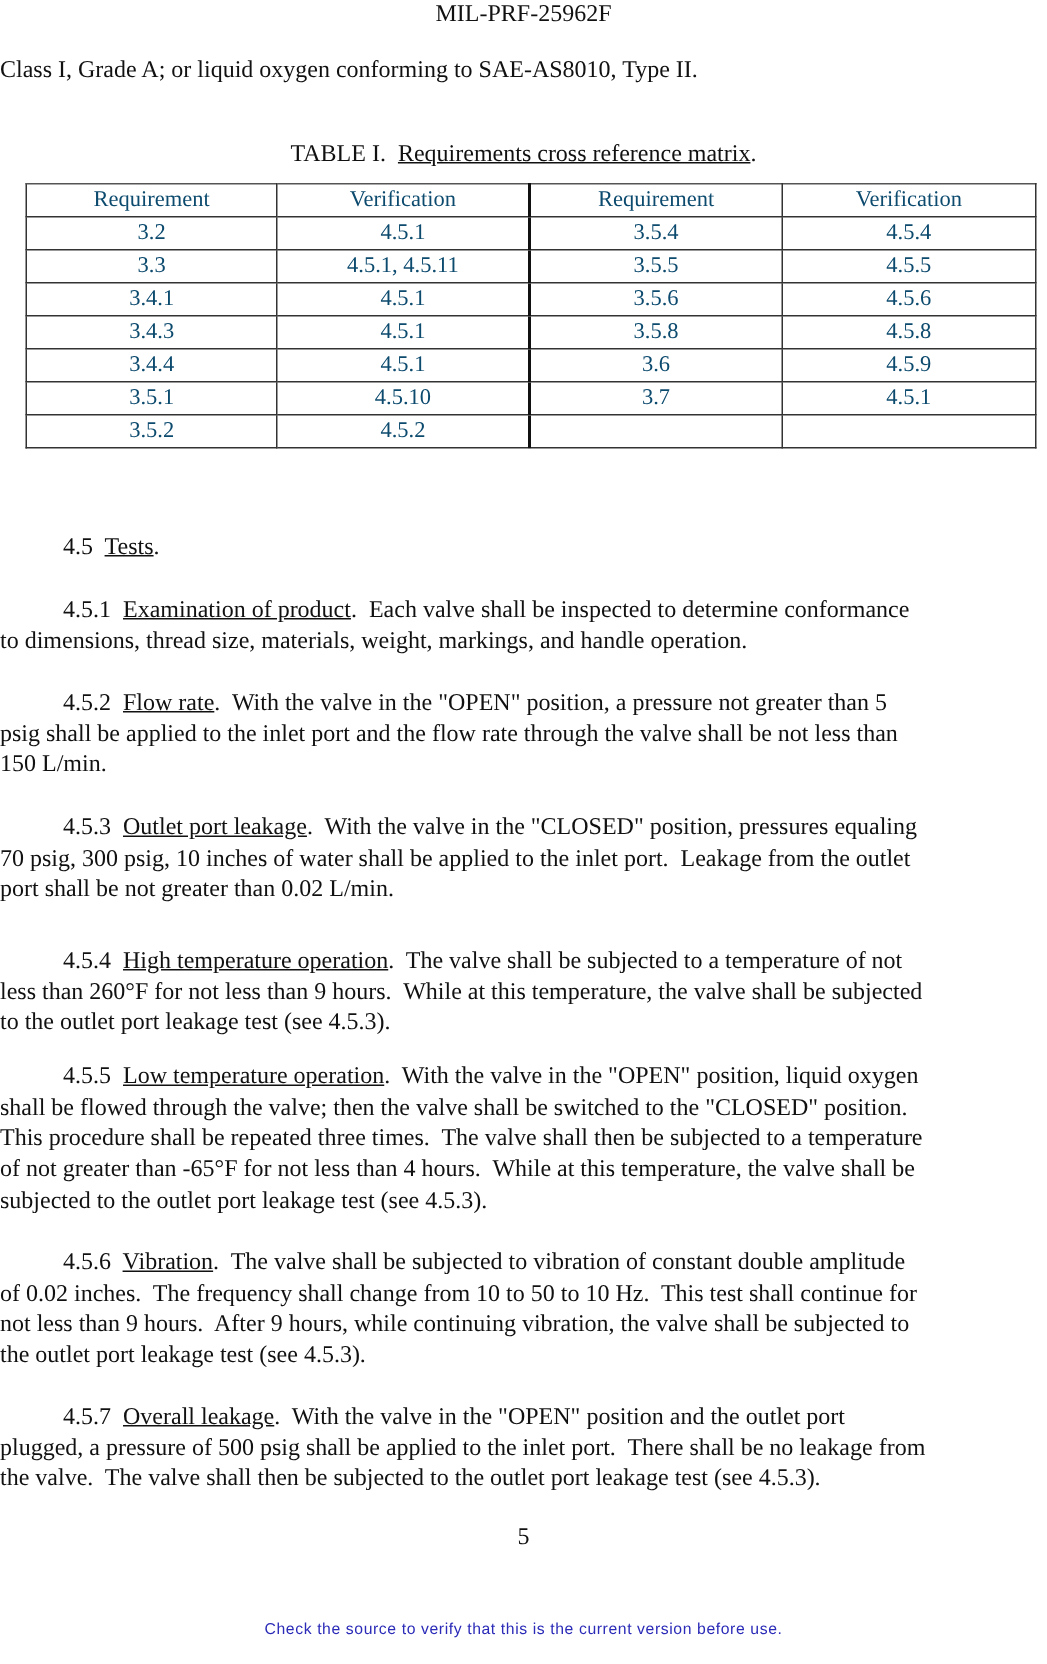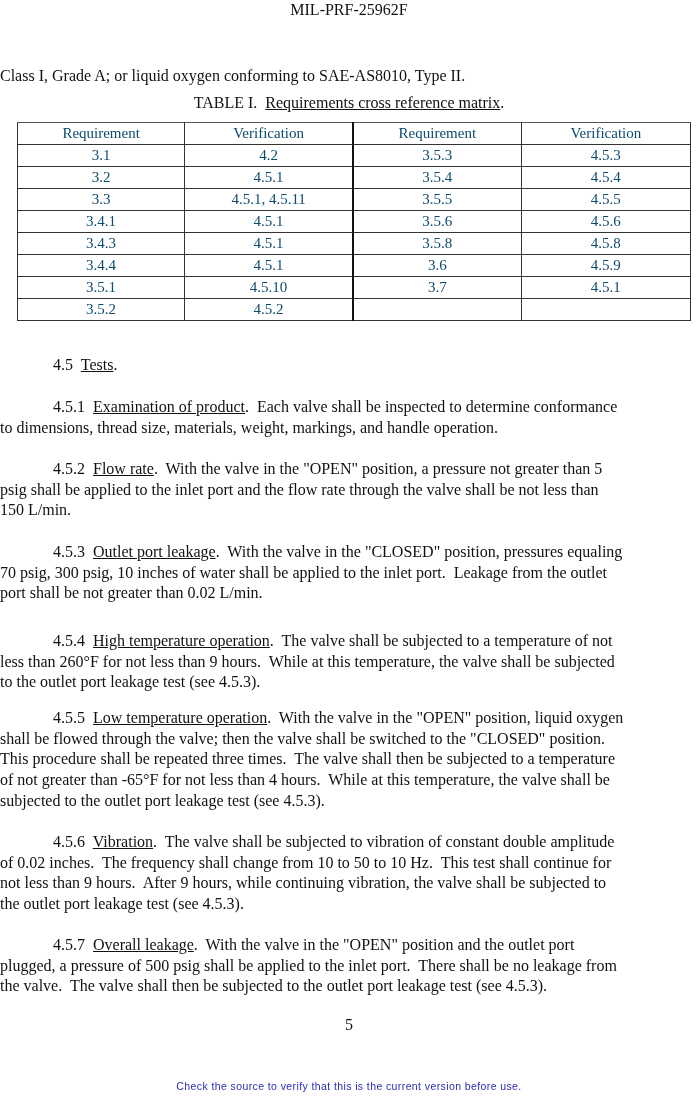--- a/index.html
+++ b/index.html
@@ -19,21 +19,21 @@
       position: absolute;
       top: 0px;
       left: 0;
       width: 698px;
       text-align: center;
       font-size: 16px;
       line-height: 20px;
     }
     .intro-line {
       position: absolute;
-      top: 66px;
+      top: 37px;
       left: 0px;
       font-size: 16px;
       line-height: 20px;
       white-space: nowrap;
     }
     .table-caption {
       position: absolute;
       top: 93px;
       left: 0;
       width: 698px;
@@ -77,21 +77,21 @@
       text-indent: 53px;
       text-align: left;
       white-space: normal;
       word-spacing: 0px;
     }
     .line {
       display: block;
       white-space: nowrap;
       text-indent: 0;
     }
-    .line.first { padding-left: 53px; }
+    .line.first { padding-left: 42px; }
     .page-number {
       position: absolute;
       top: 1015px;
       left: 0;
       width: 698px;
       text-align: center;
       font-size: 16px;
       line-height: 20px;
     }
     .source-note {
@@ -128,26 +128,20 @@
         <col class="col-d">
     </colgroup>
     <tbody>
         <tr>
       <th>Requirement</th>
       <th>Verification</th>
       <th class="thick-left">Requirement</th>
       <th>Verification</th>
     </tr>
     <tr>
-      <td>3.1</td>
-      <td>4.2</td>
-      <td class="thick-left">3.5.3</td>
-      <td>4.5.3</td>
-    </tr>
-    <tr>
       <td>3.2</td>
       <td>4.5.1</td>
       <td class="thick-left">3.5.4</td>
       <td>4.5.4</td>
     </tr>
     <tr>
       <td>3.3</td>
       <td>4.5.1, 4.5.11</td>
       <td class="thick-left">3.5.5</td>
       <td>4.5.5</td>

